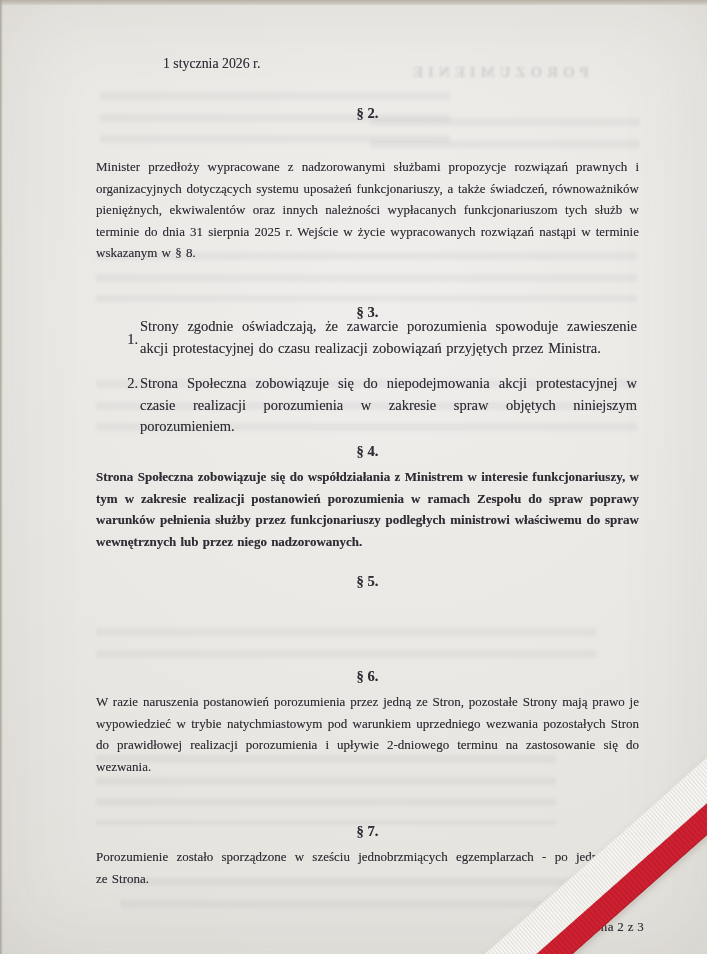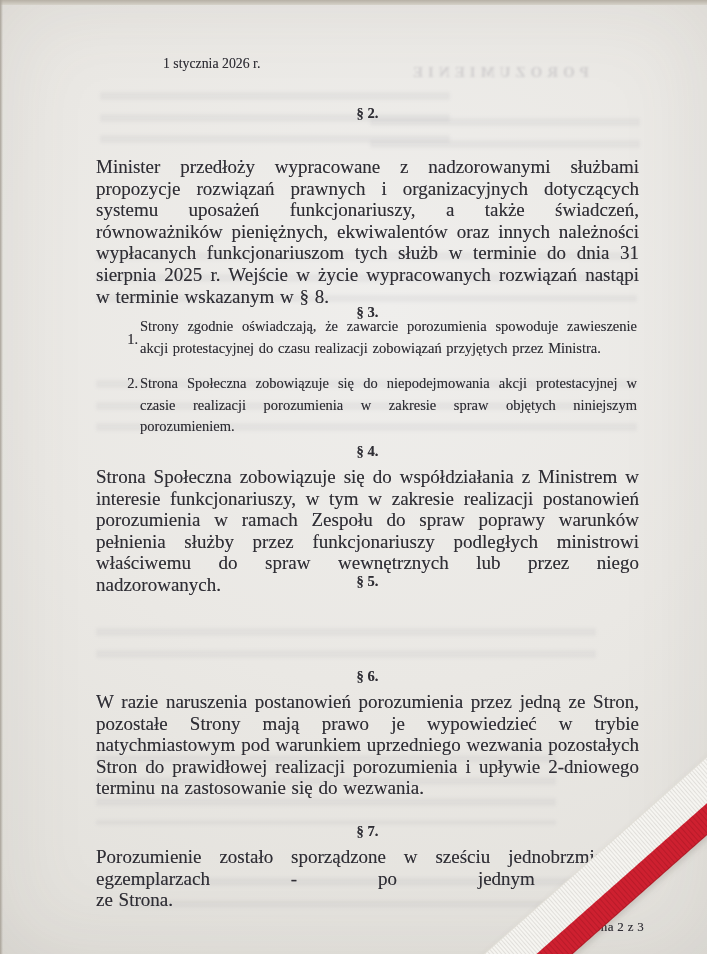--- a/index.html
+++ b/index.html
@@ -13,21 +13,21 @@
       radial-gradient(130% 95% at 55% 32%, #efeeec 0%, #eae8e4 42%, #e3e1dc 78%, #d9d6d0 100%);
     box-shadow: inset 0 0 90px rgba(95,88,76,0.10);
   }
   .edge-top{position:absolute;left:0;top:0;width:707px;height:5px;
     background:linear-gradient(180deg,#b6b0a5 0%,#d6d2c9 100%);}
   .edge-left{position:absolute;left:0;top:0;width:3px;height:954px;
     background:linear-gradient(90deg,#a9a399 0%,rgba(214,210,201,0) 100%);}
   .abs{position:absolute;}
   .ink{color:#2f2e35;text-shadow:0 0 0.5px rgba(47,46,53,0.45);text-align:right;}
   .para{
-    left:96px;width:543px;font-size:19px;line-height:21.6px;
+    left:96px;width:543px;font-size:13px;line-height:21.6px;
     text-align:justify;word-spacing:1px;
   }
   .heading{
     left:96px;width:543px;text-align:center;
     font-weight:bold;font-size:14.6px;line-height:17px;
   }
   .date{font-size:13.8px;}
   .list-num{width:20px;font-size:14.5px;line-height:21.6px;}
   .list-text{left:140px;width:497px;font-size:14.5px;line-height:21.6px;
     text-align:justify;word-spacing:1px;}
@@ -88,21 +88,21 @@
   <div class="abs ink heading" style="top:105px;">§ 2.</div>
   <div class="abs ink para" style="top:156px;">Minister przedłoży wypracowane z nadzorowanymi służbami propozycje rozwiązań prawnych i organizacyjnych dotyczących systemu uposażeń funkcjonariuszy, a także świadczeń, równoważników pieniężnych, ekwiwalentów oraz innych należności wypłacanych funkcjonariuszom tych służb w terminie do dnia 31 sierpnia 2025 r. Wejście w życie wypracowanych rozwiązań nastąpi w terminie wskazanym w § 8.</div>
 
   <div class="abs ink heading" style="top:304px;">§ 3.</div>
   <div class="abs ink list-num" style="left:118px;top:329px;">1.</div>
   <div class="abs ink list-text" style="top:316px;">Strony zgodnie oświadczają, że zawarcie porozumienia spowoduje zawieszenie akcji protestacyjnej do czasu realizacji zobowiązań przyjętych przez Ministra.</div>
   <div class="abs ink list-num" style="left:118px;top:373px;">2.</div>
   <div class="abs ink list-text" style="top:373px;">Strona Społeczna zobowiązuje się do niepodejmowania akcji protestacyjnej w czasie realizacji porozumienia w zakresie spraw objętych niniejszym porozumieniem.</div>
 
   <div class="abs ink heading" style="top:443px;">§ 4.</div>
-  <div class="abs ink para" style="top:466px;">Strona Społeczna zobowiązuje się do współdziałania z Ministrem w interesie funkcjonariuszy, w tym w zakresie realizacji postanowień porozumienia w ramach Zespołu do spraw poprawy warunków pełnienia służby przez funkcjonariuszy podległych ministrowi właściwemu do spraw wewnętrznych lub przez niego nadzorowanych.</div>
+  <div class="abs ink para" style="top:466px;font-weight:bold;">Strona Społeczna zobowiązuje się do współdziałania z Ministrem w interesie funkcjonariuszy, w tym w zakresie realizacji postanowień porozumienia w ramach Zespołu do spraw poprawy warunków pełnienia służby przez funkcjonariuszy podległych ministrowi właściwemu do spraw wewnętrznych lub przez niego nadzorowanych.</div>
 
   <div class="abs ink heading" style="top:573px;">§ 5.</div>
 
   <div class="abs ink heading" style="top:668px;">§ 6.</div>
   <div class="abs ink para" style="top:691px;">W razie naruszenia postanowień porozumienia przez jedną ze Stron, pozostałe Strony mają prawo je wypowiedzieć w trybie natychmiastowym pod warunkiem uprzedniego wezwania pozostałych Stron do prawidłowej realizacji porozumienia i upływie 2-dniowego terminu na zastosowanie się do wezwania.</div>
 
   <div class="abs ink heading" style="top:823px;">§ 7.</div>
   <div class="abs ink para" style="top:846px;">
     <div class="line-justify-full">Porozumienie zostało sporządzone w sześciu jednobrzmiących egzemplarzach - po jednym dla</div>
     <div>ze Strona.</div>

